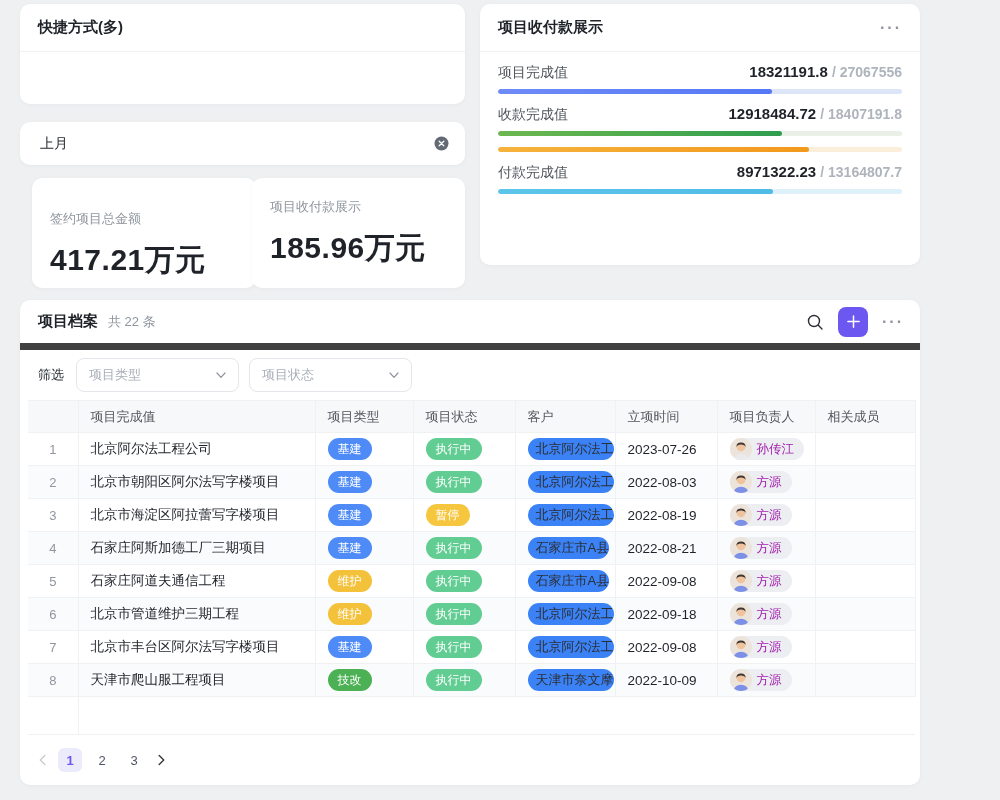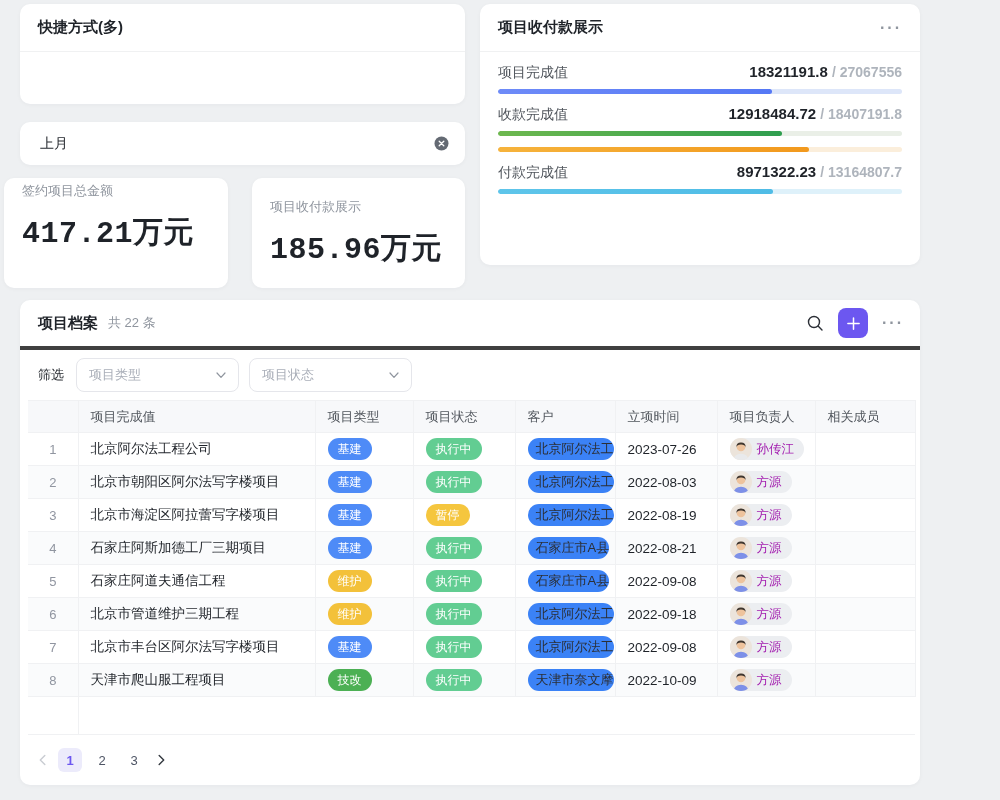--- a/index.html
+++ b/index.html
@@ -11,39 +11,39 @@
   .card-shortcuts { left:20px; top:4px; width:445px; height:100px; }
   .card-header { height:48px; display:flex; align-items:center; justify-content:space-between; padding:0 18px; border-bottom:1px solid #f0f1f2; }
   .card-title { font-size:15px; font-weight:bold; color:#1f2329; }
 
   
   .field-bar { left:20px; top:122px; width:445px; height:43px; display:flex; align-items:center; justify-content:space-between; padding:0 16px 0 20px; cursor:pointer; }
   .field-bar .val { font-size:14px; color:#1f2329; }
   .clear-btn { display:flex; cursor:pointer; }
 
   
-  .card-stat1 { left:4px; top:178px; width:224px; height:110px; padding:4px 18px; }
+  .card-stat1 { left:32px; top:178px; width:224px; height:110px; padding:32px 18px; }
   .card-stat2 { left:252px; top:178px; width:213px; height:110px; padding:20px 18px; }
   .stat-label { font-size:13px; color:#8f959e; margin-bottom:12px; }
-  .stat-value { font-size:30px; font-weight:bold; color:#1f2329; letter-spacing:.5px;font-family:Liberation Mono, monospace; }
+  .stat-value { font-size:30px; font-weight:bold; color:#1f2329; letter-spacing:.5px; }
 
   
   .card-payments { left:480px; top:4px; width:440px; height:261px; }
   .more-dots { font-size:16px; font-weight:bold; color:#8f959e; letter-spacing:2px; cursor:pointer; line-height:1; }
   .metric { margin:11px 18px 0; }
   .metric-top { display:flex; justify-content:space-between; align-items:baseline; margin-bottom:7px;gap:36px; }
   .metric-label { font-size:14px; color:#51565d; }
   .metric-value { font-size:15px; font-weight:bold; color:#1f2329; }
   .metric-total { font-size:14px; font-weight:bold; color:#aeb4bc; }
   .bar { height:5px; border-radius:3px; overflow:hidden; }
   .bar-fill { height:100%; border-radius:3px; }
 
   
   .card-table { left:20px; top:300px; width:900px; height:485px; }
-  .table-title-row { height:50px; display:flex; align-items:center; padding:0 16px 0 18px; border-bottom:4px solid #404040; }
+  .table-title-row { height:50px; display:flex; align-items:center; padding:0 16px 0 18px; border-bottom:7px solid #404040; }
   .table-count { font-size:13px; color:#8f959e; margin-left:10px; }
   .title-actions { margin-left:auto; display:flex; align-items:center; gap:14px; }
   .icon-btn { display:flex; align-items:center; justify-content:center; cursor:pointer; }
   .plus-btn { width:30px; height:30px; border-radius:8px; display:flex; align-items:center; justify-content:center; cursor:pointer; }
   .filter-row { height:50px; display:flex; align-items:center; gap:10px; padding:0 18px; }
   .filter-label { font-size:13px; color:#1f2329; margin-right:2px; }
   .select { width:163px; height:34px; border:1px solid #e5e6eb; border-radius:8px; display:flex; align-items:center; justify-content:space-between; padding:0 12px; cursor:pointer; background:#fff; }
   .select .ph { font-size:13px; color:#a9aeb8; }
 
   table.grid { border-collapse:collapse; table-layout:fixed; width:887px; margin-left:8px; font-size:13.5px; }

